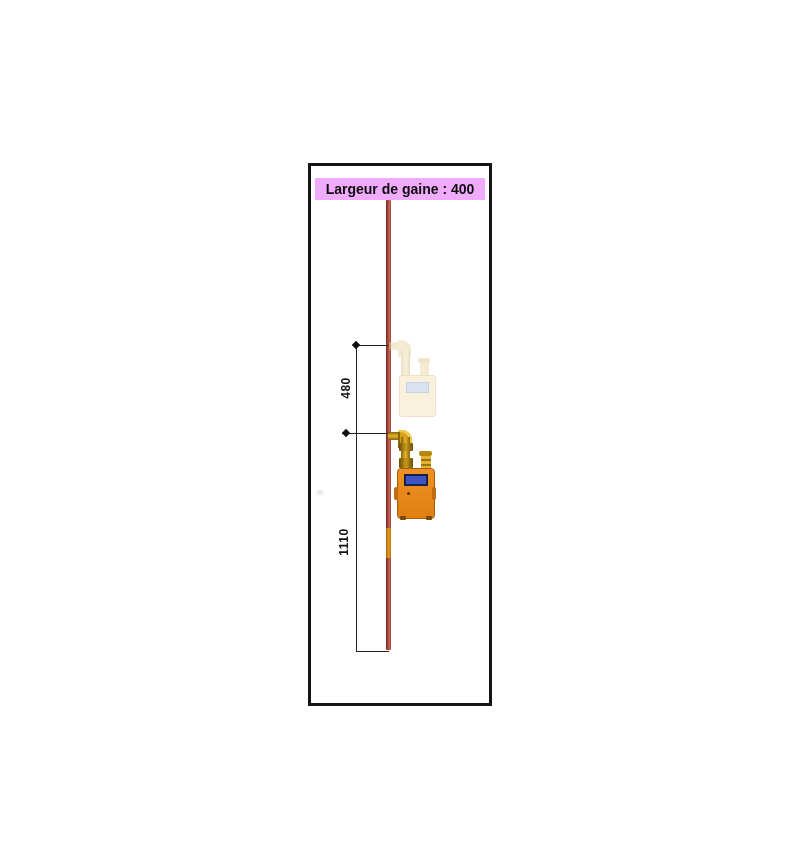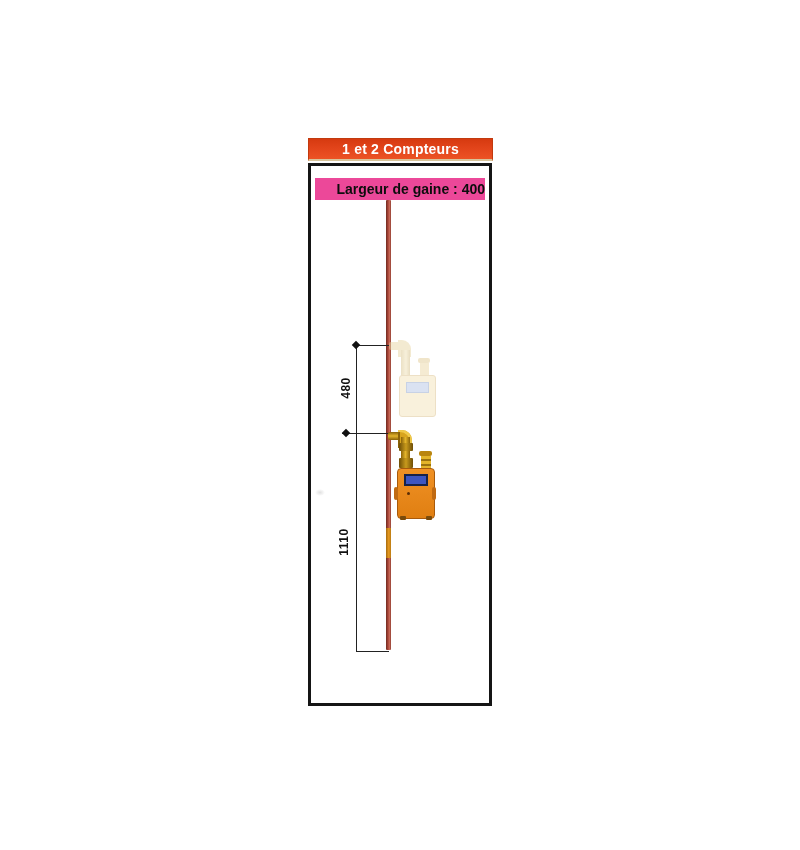--- a/index.html
+++ b/index.html
@@ -16,21 +16,21 @@
   }
   .banner span{color:#ffffff;font-weight:bold;font-size:14px;letter-spacing:.2px;}
   
   .frame{
     position:absolute;left:308px;top:163px;width:184px;height:543px;
     border:3px solid #151515;background:#ffffff;box-sizing:border-box;
   }
   
   .duct-label{
     position:absolute;left:315px;top:178px;width:170px;height:22px;
-    background:#ec4899;display:flex;align-items:center;justify-content:flex-end;
+    background:#f0abfc;display:flex;align-items:center;justify-content:center;
   }
   .duct-label span{color:#0d0d0d;font-weight:bold;font-size:14px;}
   
   .riser{
     position:absolute;left:386px;top:200px;width:5px;height:450px;
     background:linear-gradient(90deg,#6e2a20 0%,#b0493b 45%,#c96f5d 75%,#8a352a 100%);
     border-radius:1px;
   }
   .coupling{
     position:absolute;left:386px;top:528px;width:5px;height:30px;
@@ -83,23 +83,20 @@
   .meter-group .foot-r{position:absolute;left:41px;top:90px;width:6px;height:4px;background:#7a4a0a;border-radius:1px;}
   
   .smudge{position:absolute;left:315px;top:489px;width:10px;height:7px;border-radius:50%;
     background:radial-gradient(#9a9a9a,transparent 70%);opacity:.3;}
 </style>
 </head>
 <body>
 
 <div id="canvas">
 
-  <div class="banner">
-    <span>1 et 2 Compteurs</span>
-  </div>
 
   <div class="frame"></div>
 
   <div class="duct-label">
     <span>Largeur de gaine : 400</span>
   </div>
 
   <div class="riser"></div>
   <div class="coupling"></div>
 

